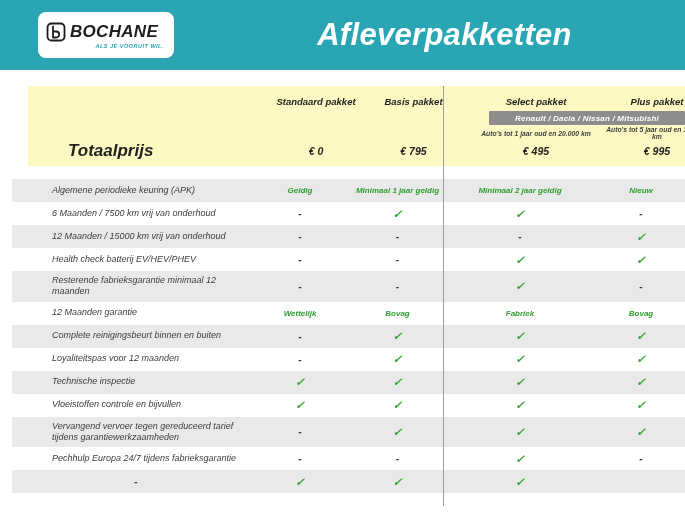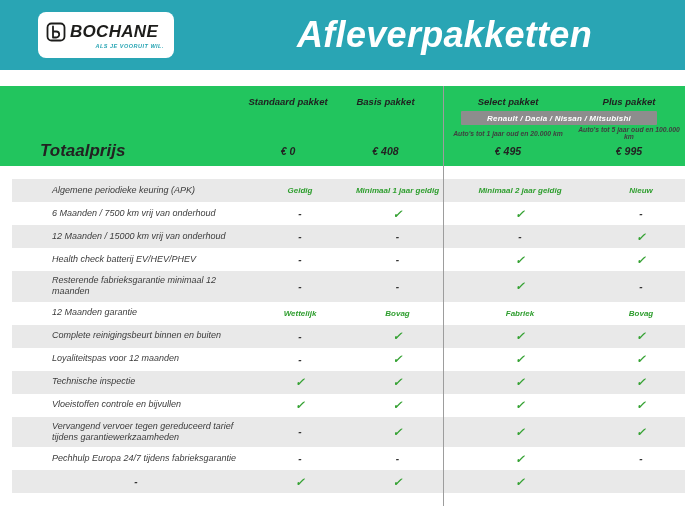--- a/index.html
+++ b/index.html
@@ -8,27 +8,27 @@
   .page { position:relative; width:685px; height:514px; background:#ffffff; overflow:hidden;font-style:italic; }
 
   
   .topbar { height:70px; background:#29a5b4; display:flex; align-items:center; padding-left:38px; }
   .logo-box { background:#ffffff; border-radius:8px; width:136px; height:46px; padding:5px 10px 4px 8px;
               display:flex; flex-direction:column; justify-content:center; flex:0 0 auto; cursor:pointer; }
   .logo-row { display:flex; align-items:center; gap:4px; }
   .logo-icon svg { display:block; }
   .logo-text { font-weight:bold; font-size:17px; color:#1d1d1b; letter-spacing:0.3px; }
   .logo-tagline { font-size:5.5px; color:#29a5b4; font-weight:bold; text-align:right; letter-spacing:0.5px; margin-top:1px; }
-  .title { flex:1; text-align:center; color:#ffffff; font-size:36px; font-weight:bold; letter-spacing:0.3px; padding-left:30px; }
+  .title { flex:1; text-align:center; color:#ffffff; font-size:31px; font-weight:bold; letter-spacing:0.3px; padding-left:30px; }
 
   
   .grid { display:grid; grid-template-columns:248px 80px 115px 130px 112px; align-items:center; }
 
   
-  .table-head { background:#22c55e; margin-top:16px; padding:6px 0 2px; }
+  .table-head { background:#fef9c3; margin-top:16px; padding:6px 0 2px;margin-left:28px; }
   .head-labels { height:18px; }
   .col-label { font-size:9.5px; font-weight:bold; color:#1f1f1f; text-align:center; }
   .badges-row { height:16px; }
   .badge { background:#8d8d8d; color:#ffffff; font-size:8px; font-weight:bold; text-align:center;
            padding:2.5px 0; border-radius:1px; letter-spacing:0.2px; }
   .badge-left  { grid-column:2 / 4; margin:0 8px; }
   .badge-right { grid-column:4 / 6; margin:0 28px 0 18px; }
   .subtitles-row { height:12px; }
   .subtitle { font-size:6.8px; font-weight:bold; color:#3f3f3f; text-align:center; }
   .total-row { height:26px; }
@@ -85,21 +85,21 @@
     <div class="grid subtitles-row">
       <div class="cell"></div>
       <div class="subtitle"></div>
       <div class="subtitle"></div>
       <div class="subtitle">Auto's tot 1 jaar oud en 20.000 km</div>
       <div class="subtitle">Auto's tot 5 jaar oud en 100.000 km</div>
     </div>
     <div class="grid total-row">
       <div class="total-label">Totaalprijs</div>
       <div class="price">€ 0</div>
-      <div class="price">€ 408</div>
+      <div class="price">€ 795</div>
       <div class="price">€ 495</div>
       <div class="price">€ 995</div>
     </div>
   </section>
 
   <section class="rows">
       <div class="grid feature-row odd">
         <div class="feature-label">Algemene periodieke keuring (APK)</div>
         <div class="val val-text">Geldig</div>
         <div class="val val-text">Minimaal 1 jaar geldig</div>

